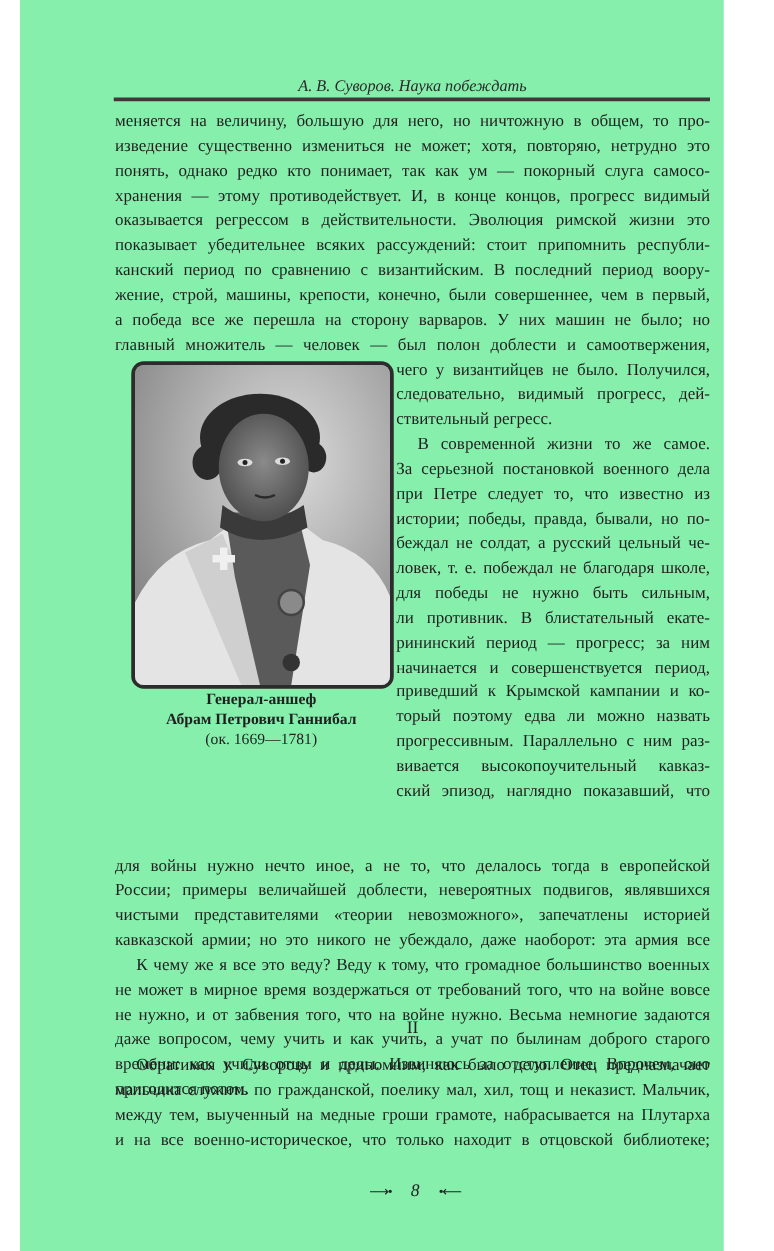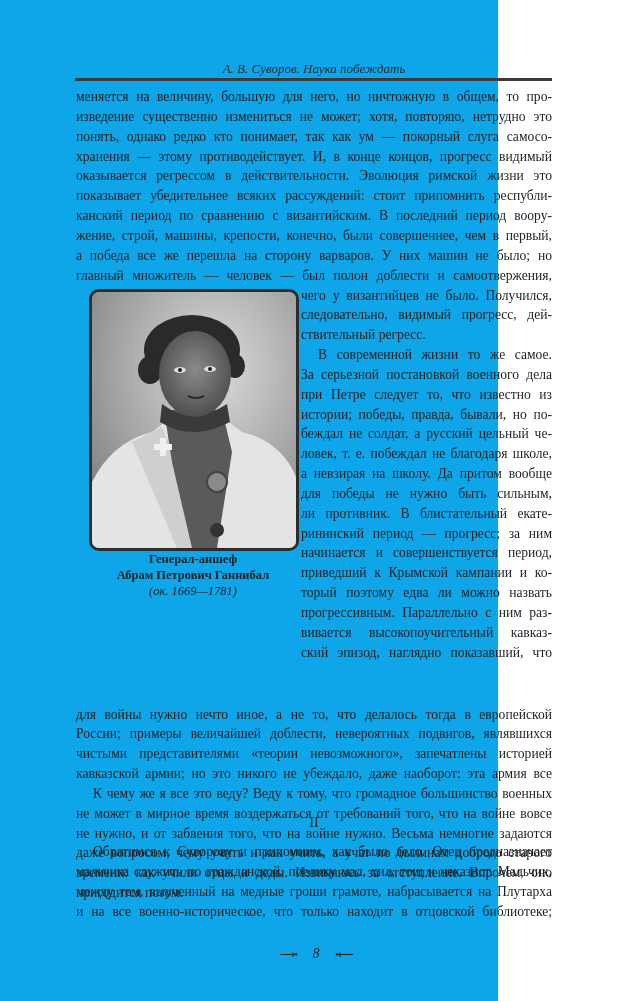--- a/index.html
+++ b/index.html
@@ -1,36 +1,36 @@
 <!DOCTYPE html>
 <html><head>
 <meta charset="utf-8">
 <style>
   html, body { margin: 0; padding: 0; background: #ffffff; }
   body { width: 619px; height: 1001px; position: relative; overflow: hidden;
          font-family: "DejaVu Serif", "Liberation Serif", serif; color: #1e1e1e; }
-  .page { position: absolute; left: 0; top: 0; width: 498px; height: 1001px; background: #0ea5e9; }
+  .page { position: absolute; left: 16px; top: 0; width: 563px; height: 1001px; background: #86efac; }
   .running-head { position: absolute; left: 76px; width: 476px; top: 61px; text-align: center;
                   font-family: "Liberation Serif", serif; font-style: italic; font-size: 13px; color: #2a2a2a; }
   .head-rule { position: absolute; left: 75px; width: 477px; top: 78px; height: 3px; background: #3a3a3a; }
   .text { position: absolute; left: 76px; width: 476px; font-family: "Liberation Serif", serif;
           font-size: 13.6px; line-height: 19.85px; color: #1f1f1f; }
   .line { display: block; white-space: nowrap; text-align: justify; text-align-last: justify; height: 19.85px; }
   .line.last { text-align-last: left; }
   .line.indent { text-indent: 17px; }
   .wrap-col { position: absolute; left: 301px; width: 251px; font-family: "Liberation Serif", serif;
               font-size: 13.6px; line-height: 19.85px; color: #1f1f1f; }
   .portrait-frame { position: absolute; left: 89px; top: 289px; width: 204px; height: 256px;
                     border: 3px solid #2c2c2c; border-radius: 10px; overflow: hidden;
                     background: radial-gradient(ellipse at 60% 30%, #d8d8d8 0%, #a9a9a9 55%, #8a8a8a 100%); }
   .portrait-frame svg { width: 100%; height: 100%; display: block; }
   .caption { position: absolute; left: 78px; width: 230px; top: 551px; text-align: center;
              font-family: "Liberation Serif", serif; font-size: 12.5px; line-height: 16px; color: #1f1f1f; }
   .caption .bold { font-weight: bold; display: block; }
-  .caption .dates { font-style: italic; display: block; }
+  .caption .dates { display: block; }
   .section-num { position: absolute; left: 76px; width: 476px; top: 815px; text-align: center;
                  font-family: "Liberation Serif", serif; font-size: 14px; color: #222; }
   .folio { position: absolute; left: 226px; width: 180px; top: 946px; text-align: center;
            font-family: "Liberation Serif", serif; font-size: 14px; color: #222; }
   .folio .num { font-style: italic; margin: 0 12px; }
   .folio .orn { font-size: 11px; letter-spacing: -1px; }
 </style>
 </head>
 <body>
 
@@ -55,21 +55,20 @@
   <div class="wrap-col" style="top:285.5px;">
     <span class="line">чего у византийцев не было. Получился,</span>
     <span class="line">следовательно, видимый прогресс, дей-</span>
     <span class="line last">ствительный регресс.</span>
     <span class="line indent">В современной жизни то же самое.</span>
     <span class="line">За серьезной постановкой военного дела</span>
     <span class="line">при Петре следует то, что известно из</span>
     <span class="line">истории; победы, правда, бывали, но по-</span>
     <span class="line">беждал не солдат, а русский цельный че-</span>
     <span class="line">ловек, т. е. побеждал не благодаря школе,</span>
-    <span class="line">а невзирая на школу. Да притом вообще</span>
     <span class="line">для победы не нужно быть сильным,</span>
     <span class="line">ли противник. В блистательный екате-</span>
     <span class="line">рининский период — прогресс; за ним</span>
     <span class="line">начинается и совершенствуется период,</span>
     <span class="line">приведший к Крымской кампании и ко-</span>
     <span class="line">торый поэтому едва ли можно назвать</span>
     <span class="line">прогрессивным. Параллельно с ним раз-</span>
     <span class="line">вивается высокопоучительный кавказ-</span>
     <span class="line">ский эпизод, наглядно показавший, что</span>
   </div>
@@ -114,21 +113,21 @@
       <path d="M96 104 Q104 108 112 104" stroke="#2a2a2a" stroke-width="2" fill="none"></path>
     </svg>
   </div>
 
   <div class="caption">
     <span class="bold">Генерал-аншеф</span>
     <span class="bold">Абрам Петрович Ганнибал</span>
     <span class="dates">(ок. 1669—1781)</span>
   </div>
 
-  <div class="text" style="top:682.5px;margin-top:22px;">
+  <div class="text" style="top:682.5px;">
     <span class="line">для войны нужно нечто иное, а не то, что делалось тогда в европейской</span>
     <span class="line">России; примеры величайшей доблести, невероятных подвигов, являвшихся</span>
     <span class="line">чистыми представителями «теории невозможного», запечатлены историей</span>
     <span class="line">кавказской армии; но это никого не убеждало, даже наоборот: эта армия все</span>
     <span class="line indent">К чему же я все это веду? Веду к тому, что громадное большинство военных</span>
     <span class="line">не может в мирное время воздержаться от требований того, что на войне вовсе</span>
     <span class="line">не нужно, и от забвения того, что на войне нужно. Весьма немногие задаются</span>
     <span class="line">даже вопросом, чему учить и как учить, а учат по былинам доброго старого</span>
     <span class="line">времени: как учили отцы и деды. Извиняюсь за отступление. Впрочем, оно</span>
     <span class="line last">пригодится потом.</span>

